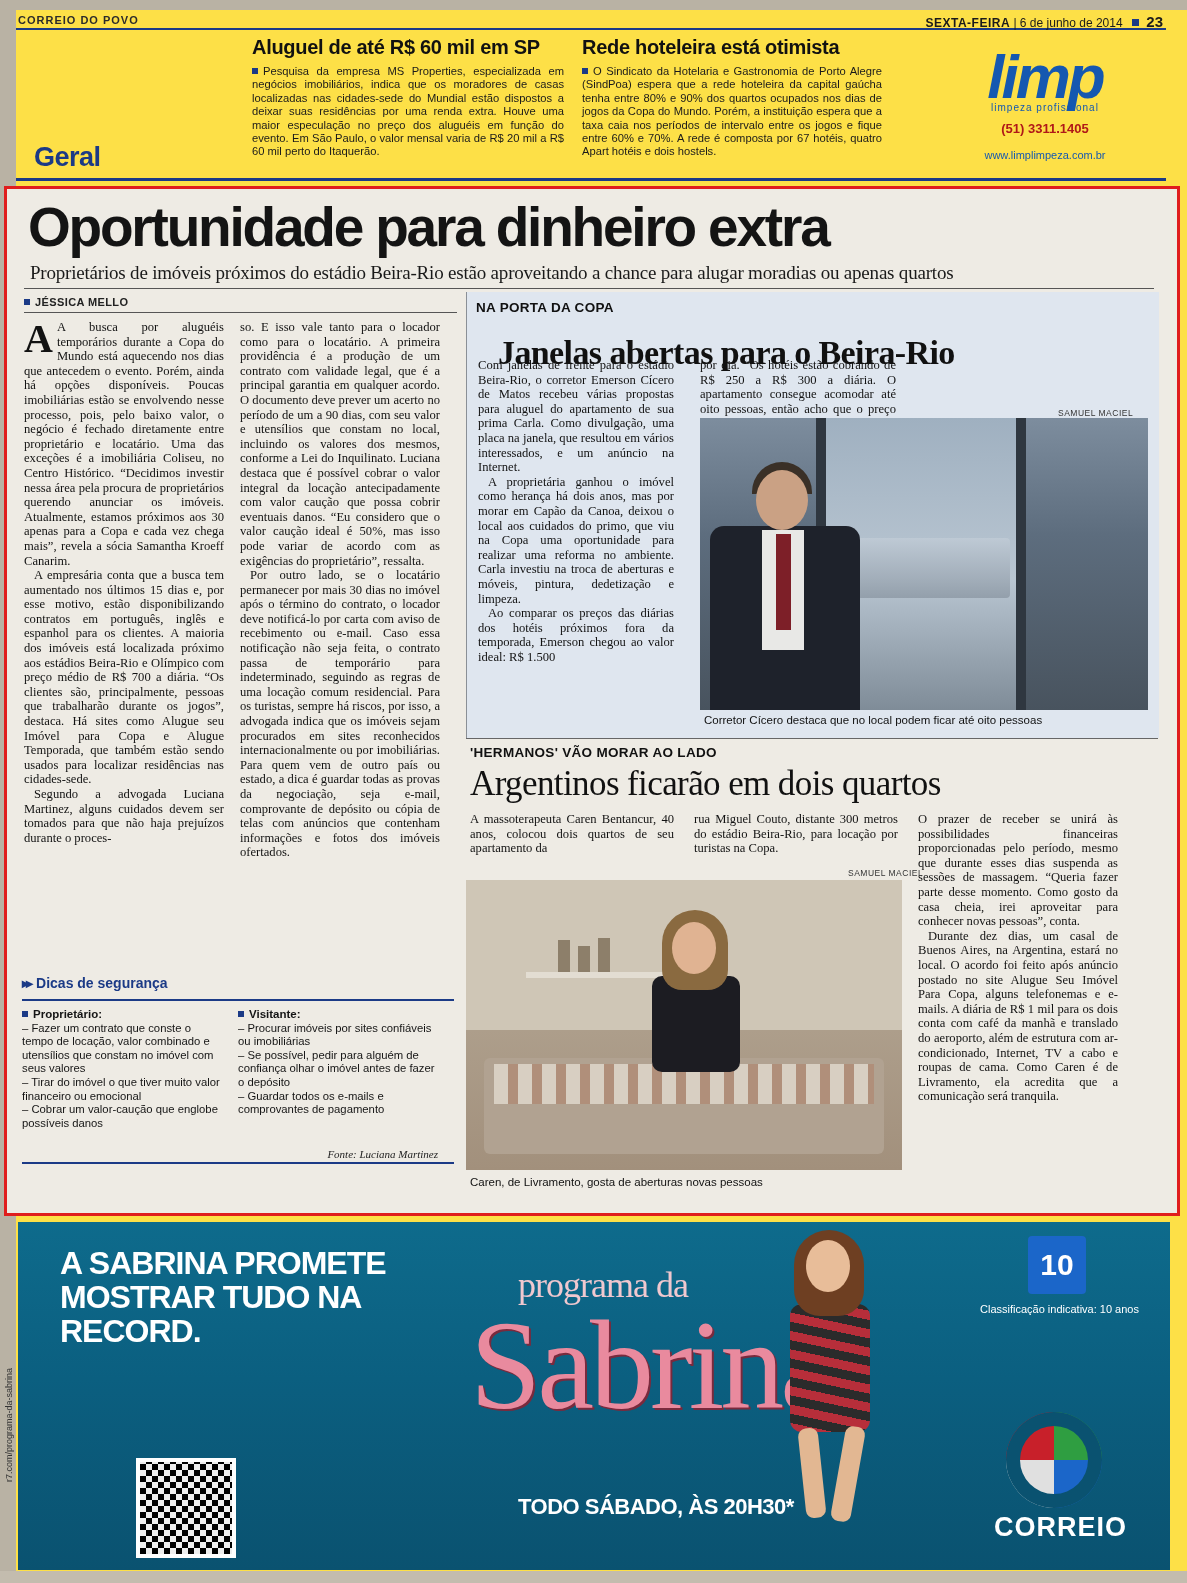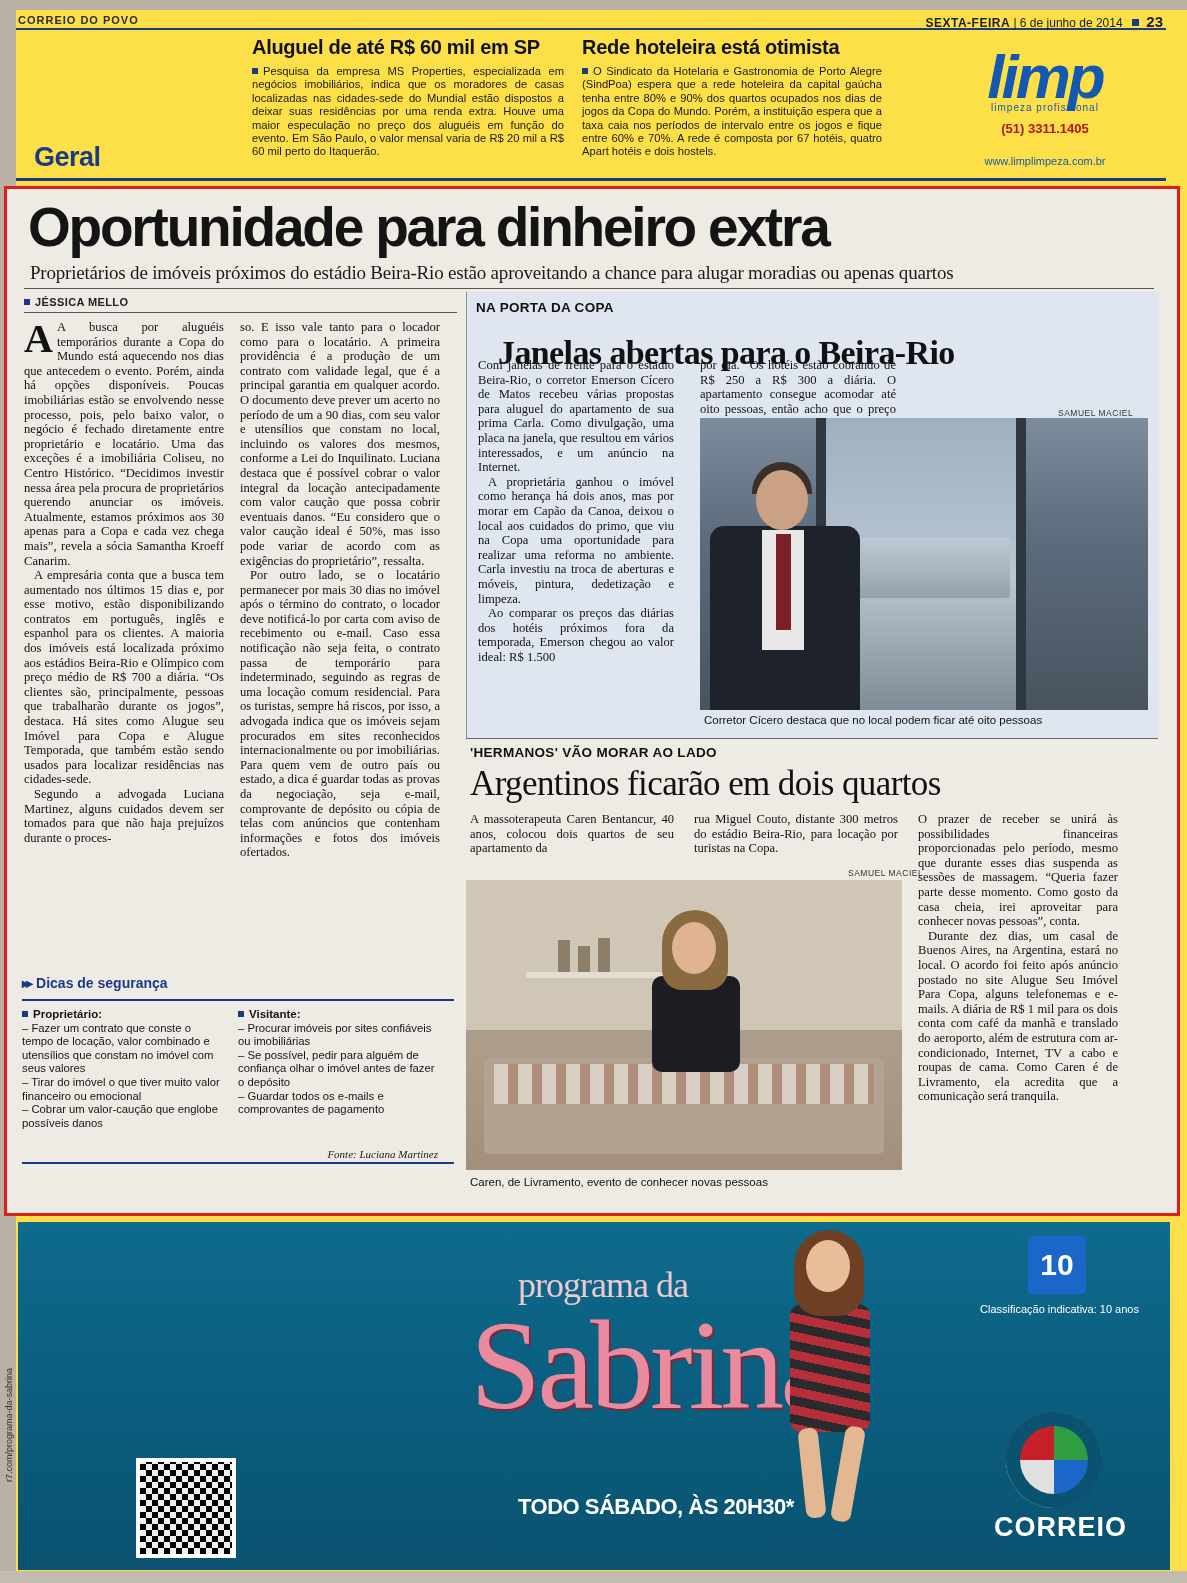--- a/index.html
+++ b/index.html
@@ -68,21 +68,21 @@
     font-size:62px;font-weight:bold;color:#1558b0;line-height:54px;letter-spacing:-3px;
     font-style:italic;
   }
   .limp .sub{
     font-family:"Liberation Sans", sans-serif;font-size:10px;color:#1558b0;letter-spacing:1px;margin-top:-2px;
   }
   .limp .phone{
     font-family:"Liberation Sans", sans-serif;font-size:13px;font-weight:bold;color:#b01818;margin-top:8px;
   }
   .limp .site{
-    font-family:"Liberation Sans", sans-serif;font-size:11px;color:#1558b0;margin-top:19px;
+    font-family:"Liberation Sans", sans-serif;font-size:11px;color:#1558b0;margin-top:13px;
   }
 
   
   .redbox{
     position:absolute;left:4px;top:186px;width:1176px;height:1030px;
     border:3px solid #e01d1d;
     background:#eeebe4;
     box-sizing:border-box;
   }
 
@@ -410,23 +410,24 @@
     <div class="bottle" style="left:92px;top:60px;height:32px;"></div>
     <div class="bottle" style="left:112px;top:66px;height:26px;"></div>
     <div class="bottle" style="left:132px;top:58px;height:34px;"></div>
     <div class="table"></div>
     <div class="towel"></div>
     <div class="w-body"></div>
     <div class="w-hair"></div>
     <div class="w-head"></div>
   </div>
   <div class="credit cr2">SAMUEL MACIEL</div>
-  <div class="caption cap2">Caren, de Livramento, evento de conhecer novas pessoas</div>
+  <div class="caption cap2">Caren, de Livramento, gosta de aberturas novas pessoas</div>
 
   <div class="ad">
+    <div class="ad-head">A SABRINA PROMETE MOSTRAR TUDO NA RECORD.</div>
     <div class="ad-sabrina">Sabrina</div>
     <div class="ad-programa">programa da</div>
     <div class="ad-when">TODO SÁBADO, ÀS 20H30*</div>
     <div class="ad-class-badge">10</div>
     <div class="ad-class-txt">Classificação indicativa: 10 anos</div>
     <div class="ad-logo"></div>
     <div class="ad-record">CORREIO</div>
     <div class="qr"></div>
   </div>
   <div class="girl">

